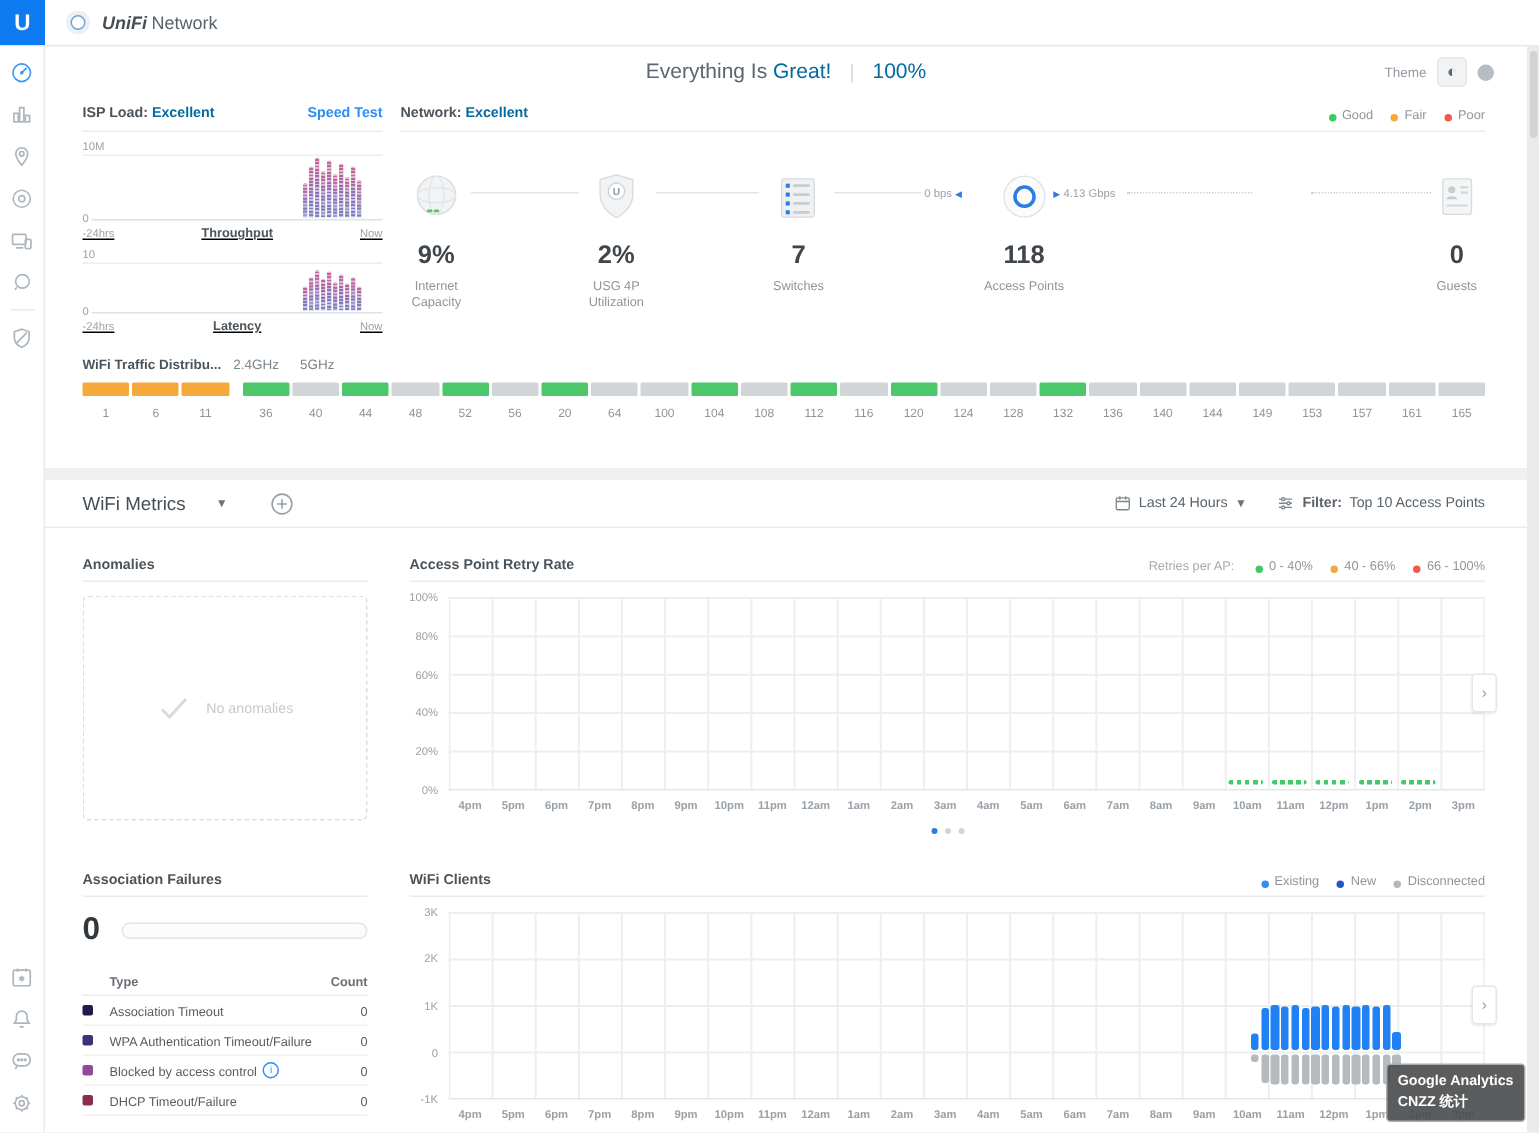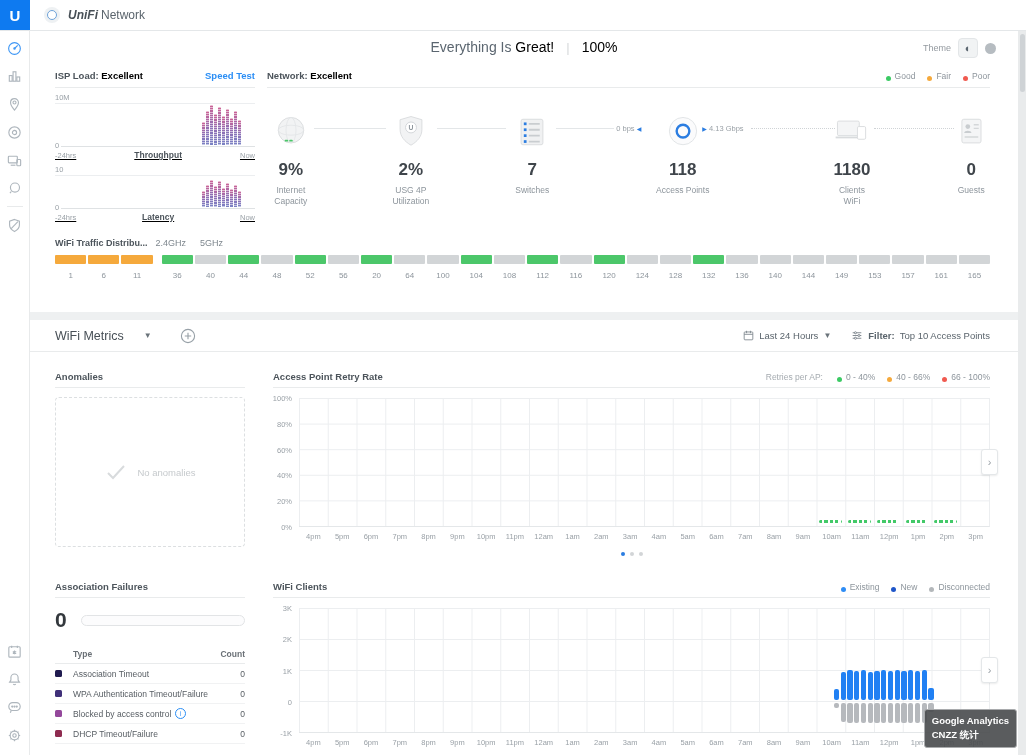--- a/index.html
+++ b/index.html
@@ -24,21 +24,21 @@
   .side-item.active svg{stroke:#3f97f5;}
   .side-div{width:16px;border-top:1px solid #e8eaeb;margin:4px 0;}
   .side-spacer{flex:1;}
   
   .main{position:absolute;left:30px;top:30px;right:8px;bottom:0;display:flex;flex-direction:column;gap:8px;}
   .panel{background:#fff;}
   .panel1{height:282px;flex:none;}
   .panel2{flex:1;overflow:hidden;position:relative;}
   
   .statusline{height:34px;display:flex;align-items:center;justify-content:center;position:relative;font-size:14px;color:#5b6670;}
-  .green{color:#000000;}
+  .green{color:#0369a1;}
   .sep{color:#d6d9db;margin:0 12px;font-size:13px;}
   .theme{position:absolute;right:22px;top:8px;display:flex;align-items:center;gap:7px;}
   .theme-label{font-size:9px;color:#949aa0;}
   .theme-btn1{width:18px;height:18px;border-radius:4px;background:#f1f3f4;border:1px solid #e3e6e8;display:flex;align-items:center;justify-content:center;font-size:11px;color:#5b6670;cursor:pointer;}
   .theme-btn2{width:11px;height:11px;border-radius:50%;background:#b6bcc1;cursor:pointer;}
   
   .dash-row{display:flex;padding:4px 28px 0 25px;gap:12px;}
   .isp-card{width:200px;flex:none;}
   .net-card{flex:1;min-width:0;}
   .card-head{display:flex;justify-content:space-between;align-items:center;height:15px;}
@@ -96,21 +96,21 @@
   .anom-box{margin-top:9px;height:148px;border:1px dashed #dcdfe1;border-radius:4px;display:flex;align-items:center;justify-content:center;gap:9px;color:#c6cacd;font-size:9.5px;}
   
   .chart-wrap{display:grid;grid-template-columns:26px 1fr;margin-top:10px;position:relative;}
   .ylab{position:relative;}
   .ylab span{position:absolute;right:7px;transform:translateY(-50%);font-size:7.5px;color:#9aa1a7;white-space:nowrap;}
   .plot{position:relative;border-right:1px solid #eceef0;border-bottom:1px solid #e4e7e9;
     background-image:linear-gradient(to right,#eceef0 1px,transparent 1px),linear-gradient(to bottom,#eceef0 1px,transparent 1px);}
   .plot.retry{height:128px;background-size:calc(100%/24) 100%,100% 20%;}
   .plot.clients{height:124px;background-size:calc(100%/24) 100%,100% 25%;}
   .xrow{grid-column:2;position:relative;height:13px;margin-top:5px;}
-  .xt{position:absolute;top:0;transform:translateX(-50%);font-size:7.5px;color:#9aa1a7;white-space:nowrap;}
+  .xt{position:absolute;top:0;transform:translateX(-50%);font-size:7.5px;color:#9aa1a7;white-space:nowrap;font-weight:bold;}
   .dashseg{position:absolute;bottom:3px;height:3px;border-radius:1.5px;background:repeating-linear-gradient(to right,#42c968 0 3.2px,rgba(0,0,0,0) 3.2px 5.4px);}
   .chev{position:absolute;right:-9px;top:50%;transform:translateY(-50%);width:15px;height:24px;background:#fff;border:1px solid #e4e7e9;border-radius:3px;box-shadow:0 1px 2px rgba(0,0,0,.08);display:flex;align-items:center;justify-content:center;color:#9aa1a7;font-size:11px;cursor:pointer;z-index:2;}
   .dots{grid-column:1 / 3;display:flex;justify-content:center;gap:5px;margin-top:7px;}
   .dot{width:4px;height:4px;border-radius:50%;background:#d2d5d7;cursor:pointer;}
   .dot.on{background:#2b7de1;}
   
   .assoc-top{display:flex;align-items:center;gap:14px;margin-top:10px;}
   .assoc-zero{font-size:21px;font-weight:bold;color:#33383d;}
   .pill{flex:1;height:9px;border:1px solid #e2e4e6;border-radius:6px;background:#fcfcfd;}
   .atable{margin-top:12px;}
@@ -361,31 +361,20 @@
             </div>
             <div class="node" style="left:57.5%;">
               <div class="nicon">
                   <svg width="40" height="40" viewBox="0 0 44 44">
                     <circle cx="22" cy="21" r="15" fill="#fbfbfc" stroke="#dfe2e4"></circle>
                     <circle cx="22" cy="21" r="7" fill="none" stroke="#2b7de1" stroke-width="2.6"></circle>
                   </svg>
                 </div>
               <div class="nval">118</div>
               <div class="nlab"><span>Access Points</span></div>
-            </div>
-            <div class="node" style="left:80.9%;">
-              <div class="nicon">
-                  <svg width="44" height="40" viewBox="0 0 48 44">
-                    <rect x="8" y="10" width="24" height="16" rx="1.5" fill="#f4f5f6" stroke="#d8dbdd"></rect>
-                    <path d="M6 28 h26" stroke="#d8dbdd" stroke-width="2" fill="none"></path>
-                    <rect x="30" y="16" width="9" height="14" rx="1.5" fill="#fff" stroke="#d8dbdd"></rect>
-                  </svg>
-                </div>
-              <div class="nval">1180</div>
-              <div class="nlab"><span>Clients</span><br><span>WiFi</span></div>
             </div>
             <div class="node" style="left:97.4%;">
               <div class="nicon">
                   <svg width="40" height="40" viewBox="0 0 44 44">
                     <rect x="12" y="8" width="21" height="26" rx="2" fill="#f4f5f6" stroke="#d8dbdd"></rect>
                     <circle cx="18.5" cy="16" r="2.6" fill="#c9cdd0"></circle>
                     <path d="M14.5 23 C14.5 20 22.5 20 22.5 23" fill="#c9cdd0"></path>
                     <path d="M25 14 h5.5 M25 18 h5.5 M15 27.5 h15" stroke="#d4d7d9" stroke-width="1.6" fill="none"></path>
                   </svg>
                 </div>

